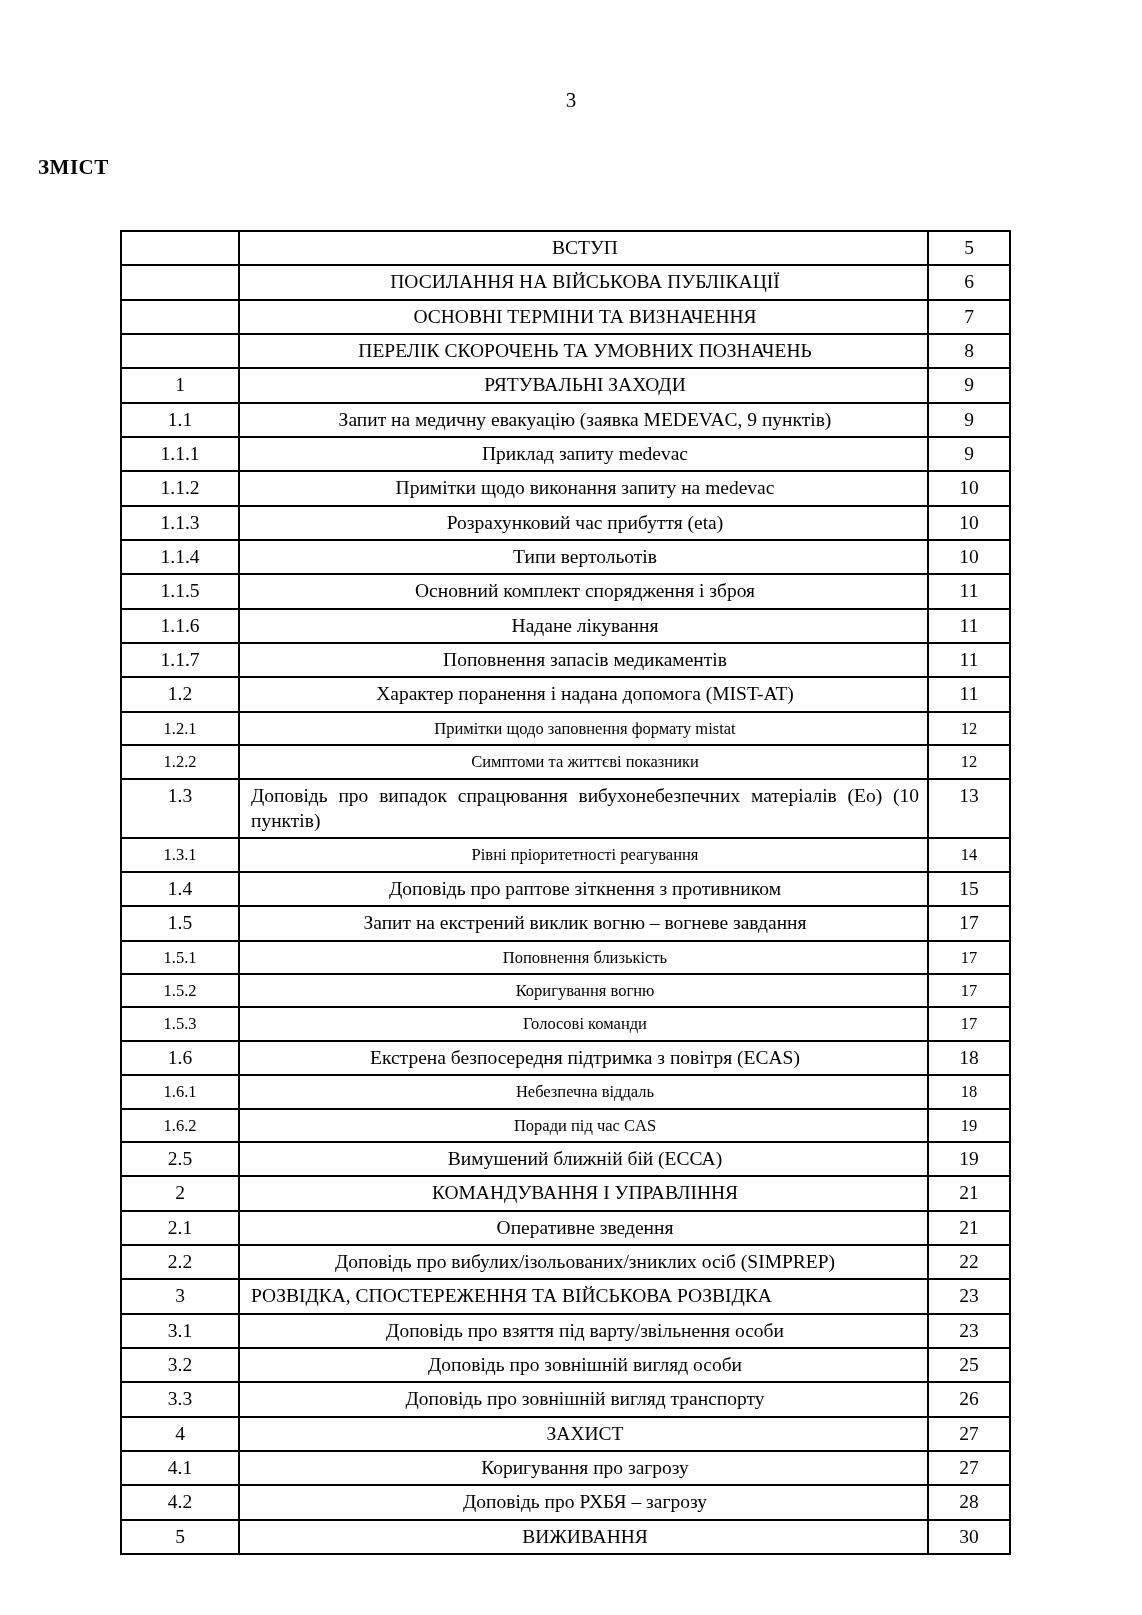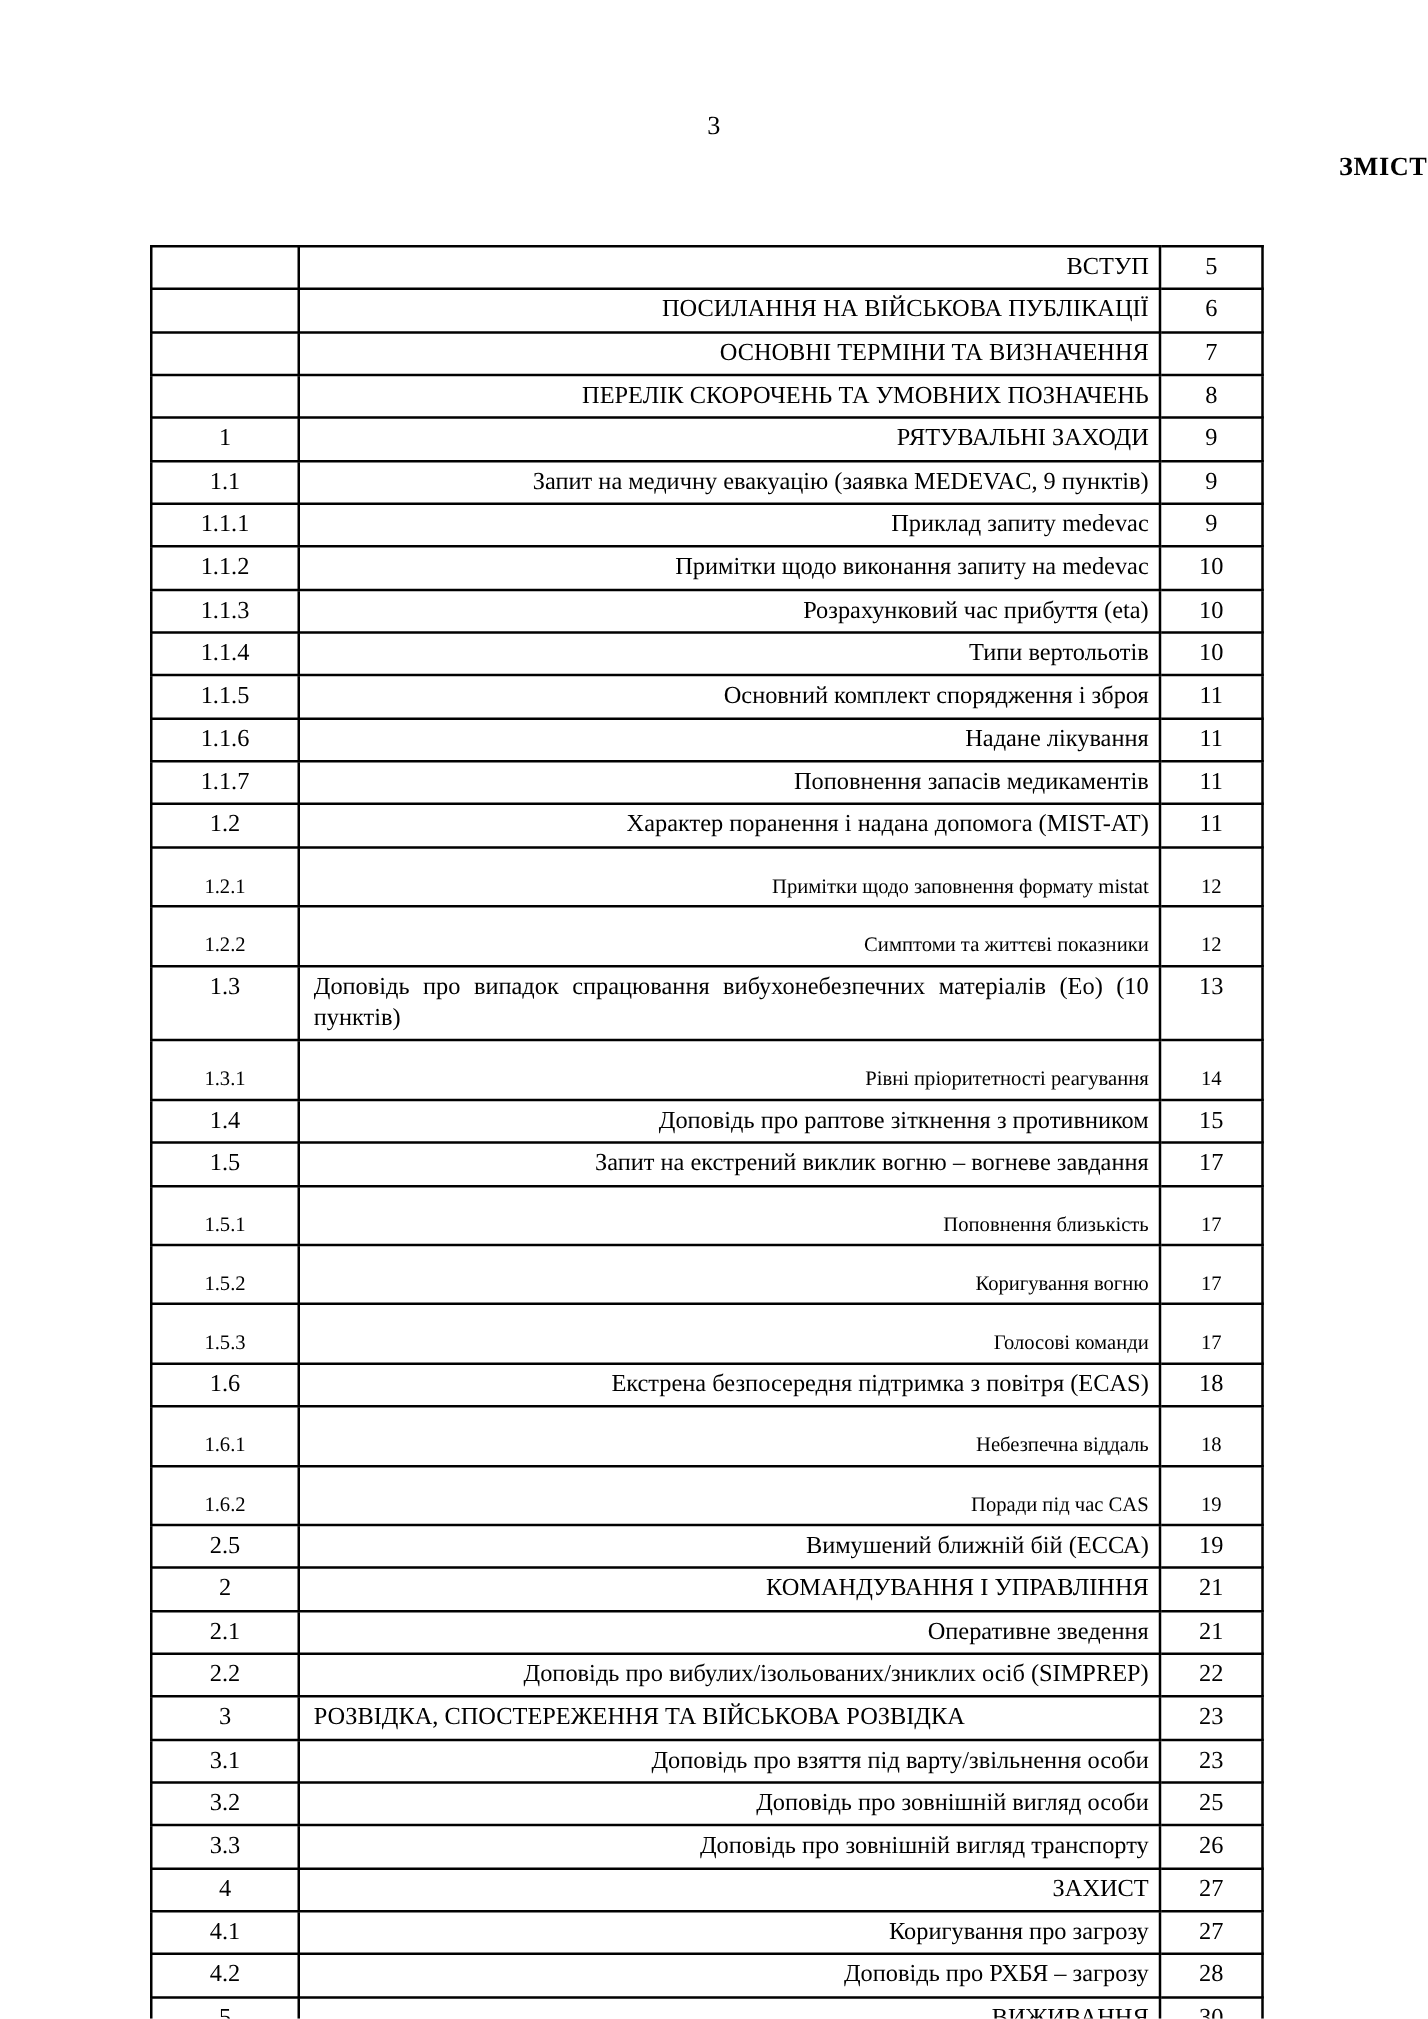--- a/index.html
+++ b/index.html
@@ -15,24 +15,24 @@
     height: 1615px;
     background: #ffffff;
     overflow: hidden;
   }
   .page-number {
     text-align: center;
     padding-top: 88px;
     font-size: 21px;
   }
   .doc-title {
-    text-align: right;
+    text-align: left;
     font-weight: bold;
     font-size: 21px;
-    margin-top: 8px;
+    margin-top: 42px;
     letter-spacing: 0.5px;
     padding-left: 38px;
   }
   table.toc {
     border-collapse: collapse;
     table-layout: fixed;
     margin: 50px 0 0 120px;
     width: 836px;
   }
   table.toc td {
@@ -42,30 +42,30 @@
     padding: 3px 8px 4px 8px;
     vertical-align: top;
     overflow: hidden;
   }
   table.toc td.toc-num {
     width: 100px;
     text-align: center;
   }
   table.toc td.toc-title {
     width: 668px;
-    text-align: right;
+    text-align: center;
     padding-left: 11px;
   }
   table.toc td.toc-page {
     width: 64px;
     text-align: center;
   }
   table.toc tr.small td {
     font-size: 16.5px;
-    padding-top: 19px;
+    padding-top: 5px;
     padding-bottom: 5px;
   }
   table.toc tr.justify td.toc-title {
     text-align: justify;
   }
 </style>
 </head>
 <body>
 
 <div class="page">

